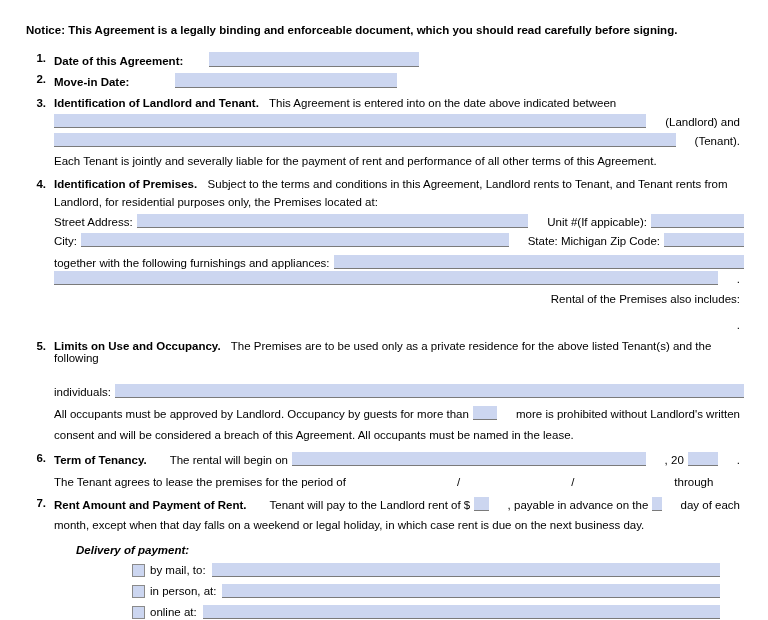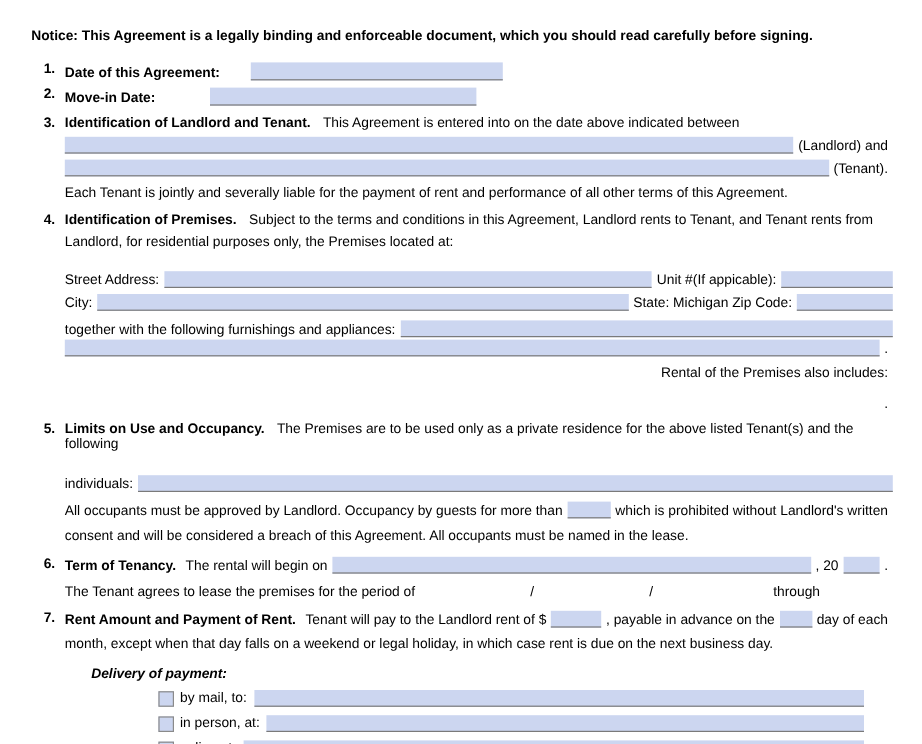--- a/index.html
+++ b/index.html
@@ -65,21 +65,21 @@
   }
   .line.tall { height: 14px; }
 
   .row {
     display: flex;
     align-items: flex-end;
     margin-top: 5px;
     white-space: nowrap;
   }
   .row .txt { flex: 0 0 auto; padding-right: 4px; }
-  .row .txt.pl { padding-left: 4px; }
+  .row .txt.pl { padding-left: 19px; }
   .grow { flex: 1 1 auto; }
 
   .para { margin-top: 7px; line-height: 1.35; }
   .para.tight { margin-top: 5px; }
 
   .chk {
     width: 11px;
     height: 11px;
     background: #ccd6f0;
     border: 1px solid #8a8a8a;
@@ -159,21 +159,21 @@
     <div class="item" style="margin-top:9px;">
       <div class="num b">4.</div>
       <div class="item-body">
         <div>
           <span class="b">Identification of Premises.</span>
           <span class="inline-gap"></span>
           <span>Subject to the terms and conditions in this Agreement, Landlord rents to Tenant, and Tenant rents from</span>
         </div>
         <div class="para tight">Landlord, for residential purposes only, the Premises located at:</div>
 
-        <div class="row" style="margin-top:15px;text-align:right;">
+        <div class="row" style="margin-top:3px;text-align:right;">
           <span class="txt">Street Address:</span>
           <span class="line grow"></span>
           <span class="txt pl">Unit #(If appicable):</span>
           <span class="line" style="width:93px;"></span>
         </div>
 
         <div class="row">
           <span class="txt">City:</span>
           <span class="line grow"></span>
           <span class="txt pl">State: Michigan Zip Code:</span>
@@ -205,21 +205,21 @@
           <span class="inline-gap"></span>
           <span>The Premises are to be used only as a private residence for the above listed Tenant(s) and the following</span>
         </div>
         <div class="row" style="margin-top:20px;">
           <span class="txt">individuals:</span>
           <span class="line grow"></span>
         </div>
         <div class="row" style="margin-top:8px;">
           <span class="txt">All occupants must be approved by Landlord.  Occupancy by guests for more than</span>
           <span class="line" style="width:42px;"></span>
-          <span class="txt pl">which is prohibited without Landlord's written</span>
+          <span class="txt pl">more is prohibited without Landlord's written</span>
         </div>
         <div class="para tight" style="margin-top:8px;">consent and will be considered a breach of this Agreement.  All occupants must be named in the lease.</div>
       </div>
     </div>
 
     <div class="item" style="margin-top:9px;">
       <div class="num b">6.</div>
       <div class="item-body">
         <div class="row" style="margin-top:0;">
           <span class="txt b">Term of Tenancy.</span>

